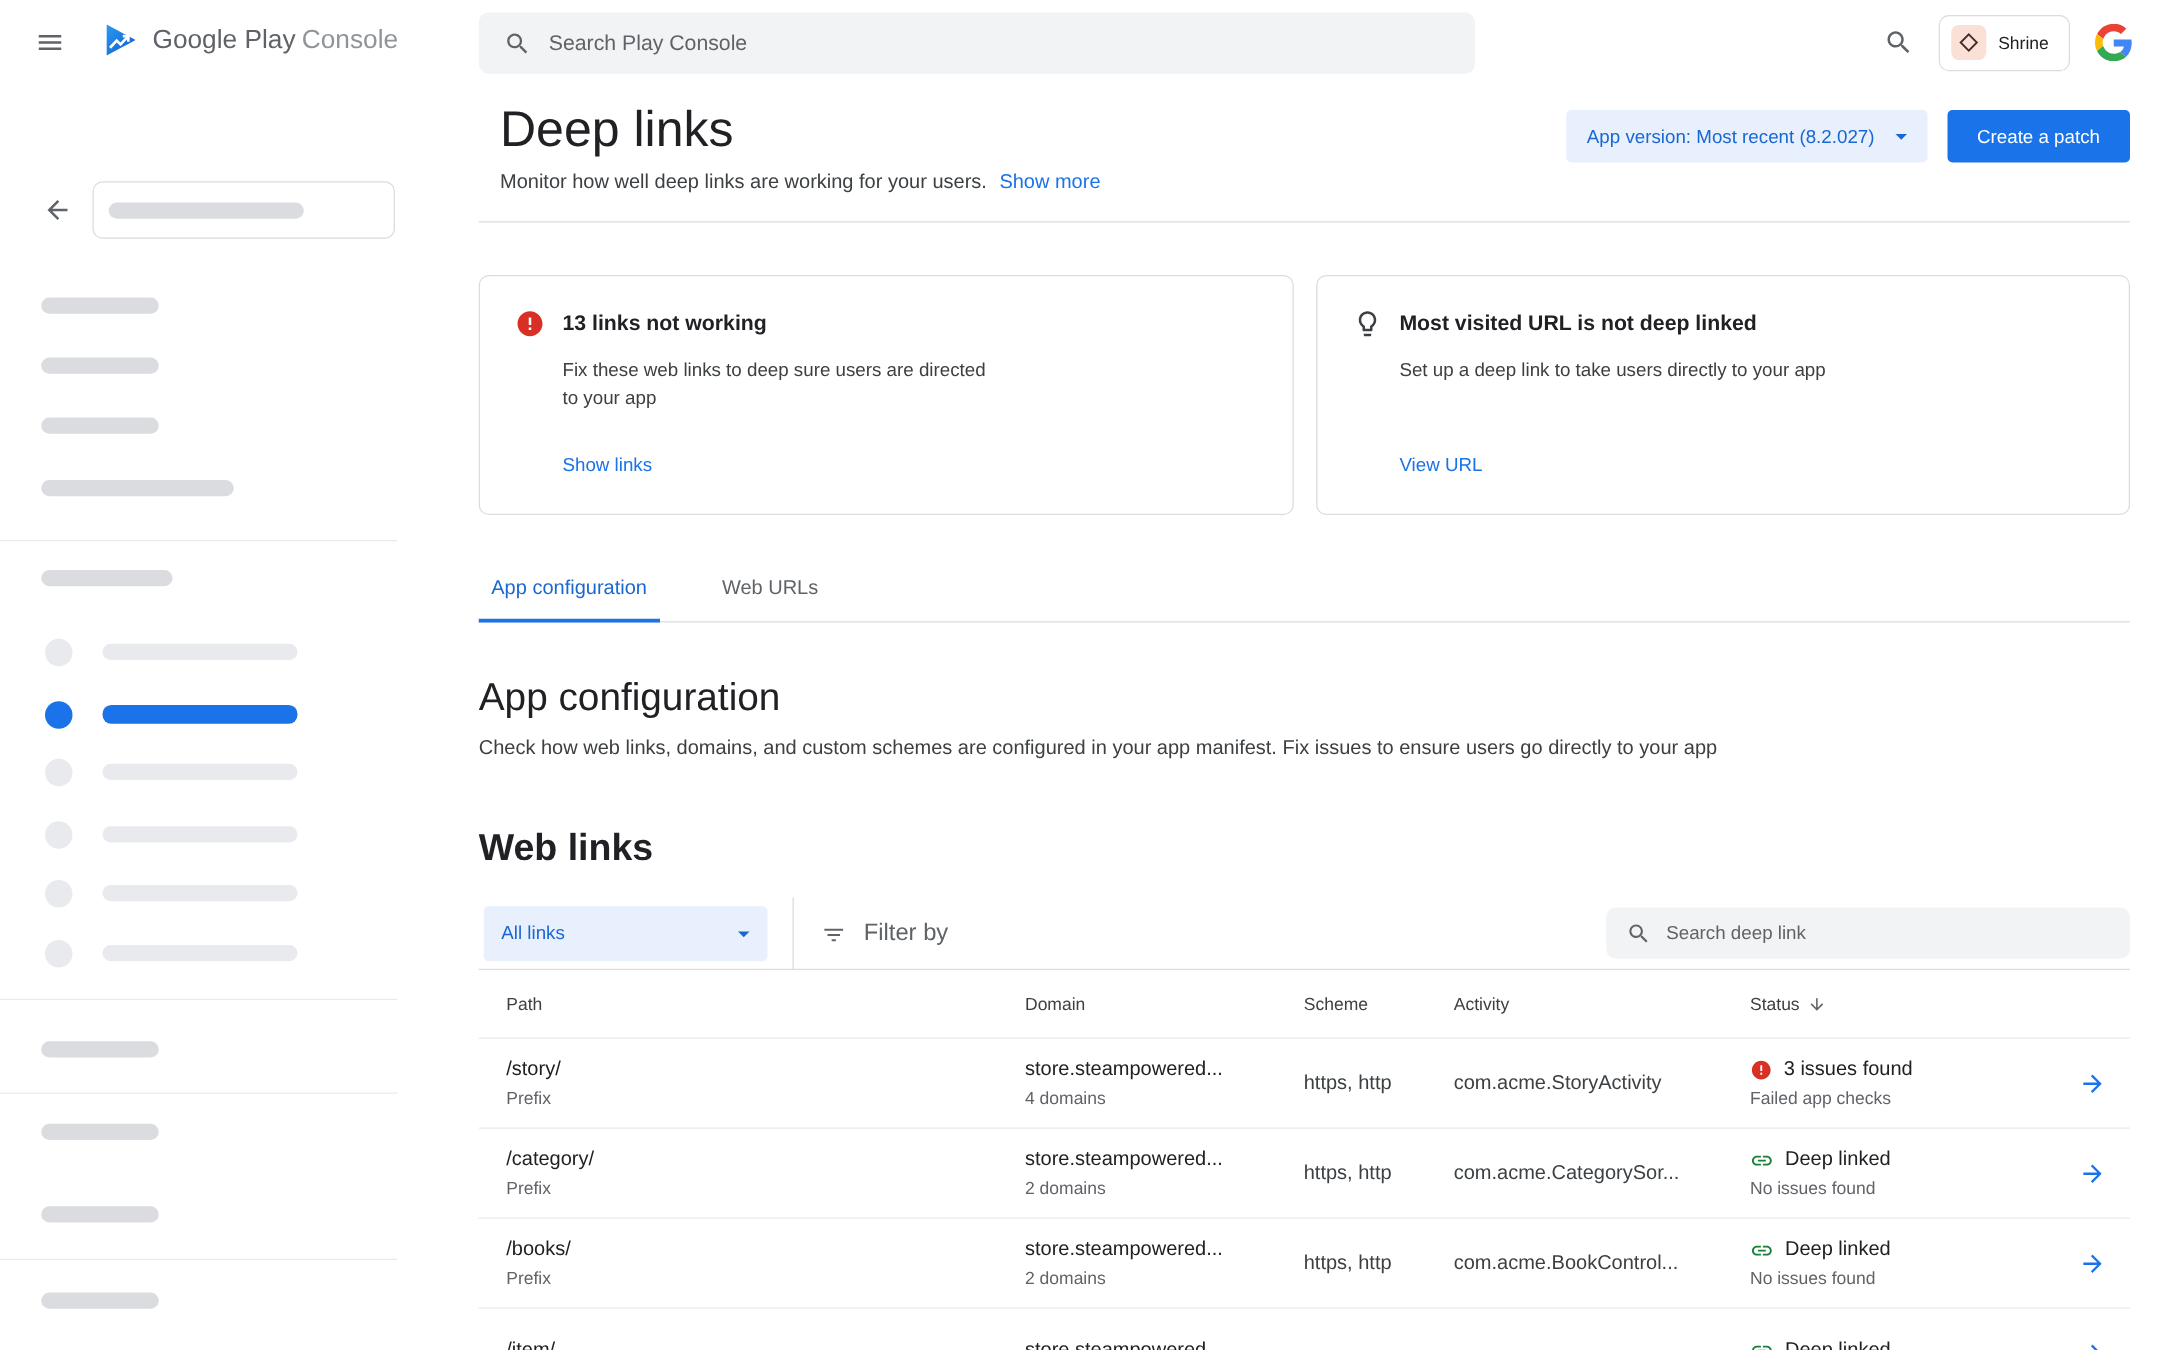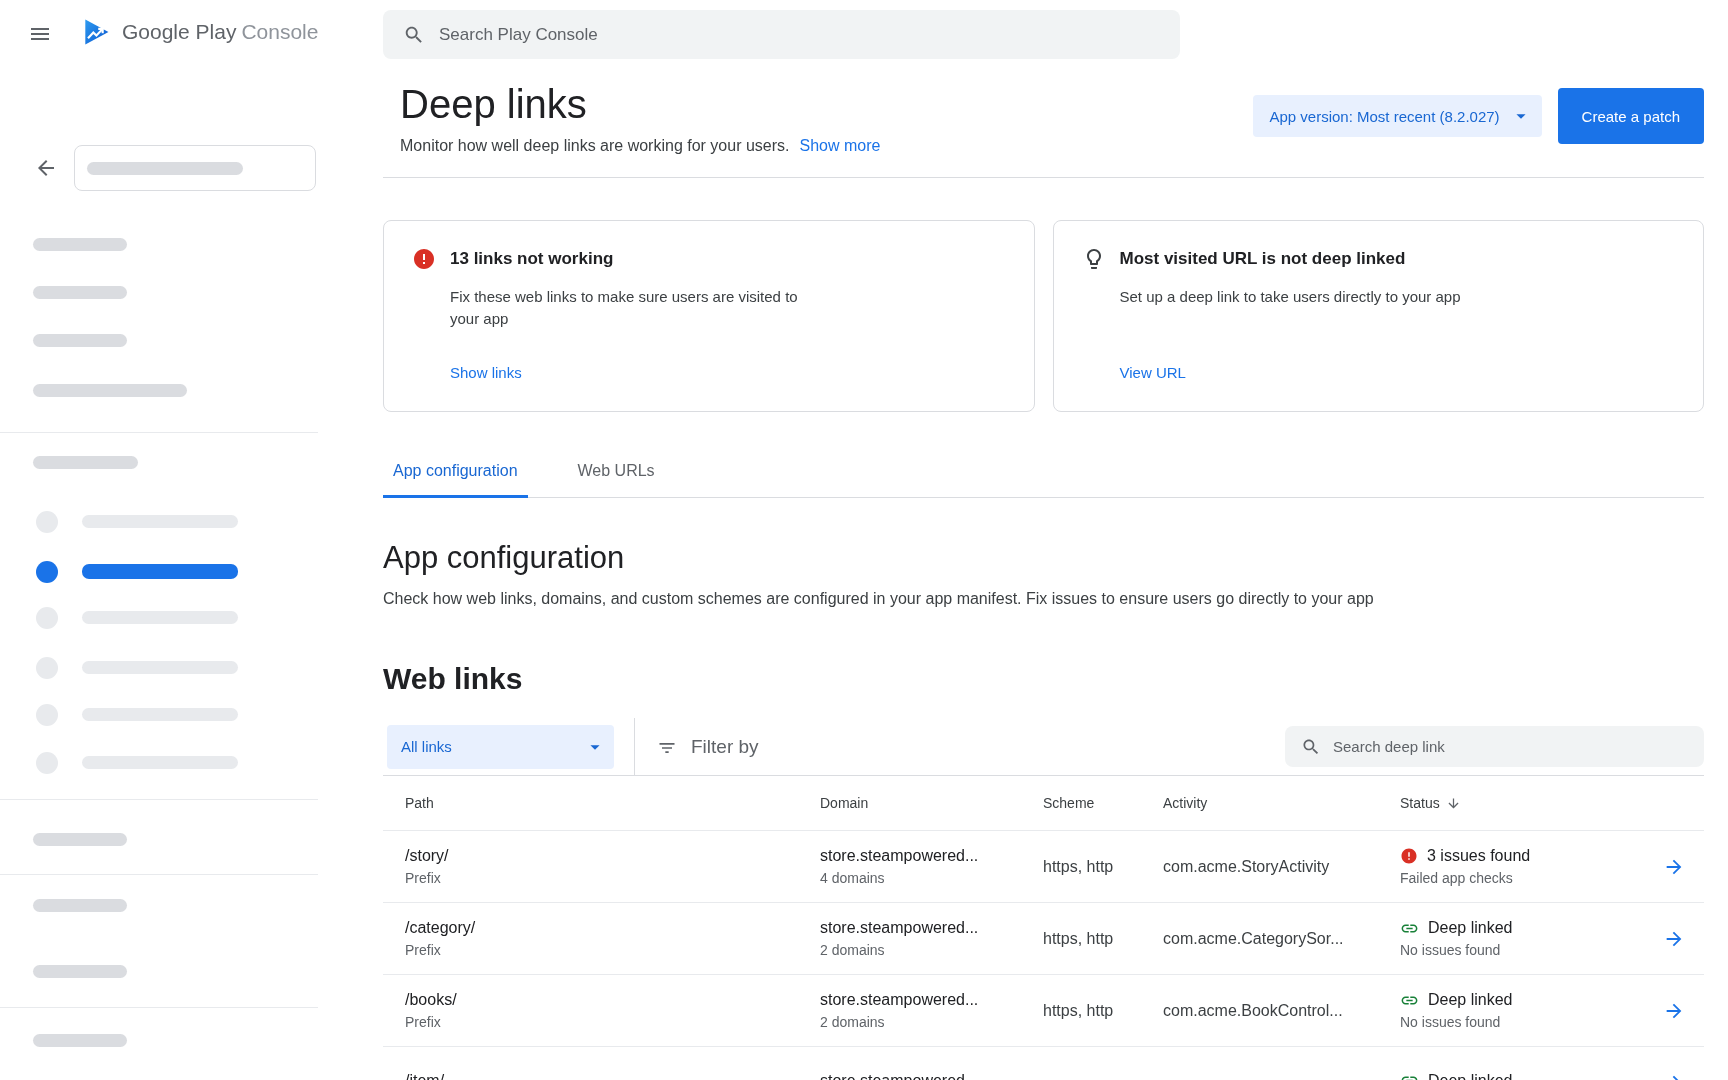--- a/index.html
+++ b/index.html
@@ -46,21 +46,21 @@
                          border-radius:7px; background:#dadce0; }
 
   
   .page-header { display:flex; justify-content:space-between; align-items:flex-start;margin-left:17px; }
   h1 { font-size:40px; line-height:48px; font-weight:400; color:#202124; }
   .subtitle { margin-top:9px; font-size:16px; color:#3c4043; display:flex; gap:10px; align-items:baseline; }
   .blue-link { color:#1a73e8; font-weight:500; text-decoration:none; cursor:pointer; }
   .header-actions { display:flex; gap:16px; margin-top:8px; align-items:center; }
   .version-chip { height:42px; background:#e8f0fe; border-radius:4px; display:flex; align-items:center;
                   gap:10px; padding:0 10px 0 16px; color:#1967d2; font-size:15px; font-weight:500; }
-  .primary-btn { height:56px; background:#1a73e8; border:none; border-radius:4px; color:#fff;
+  .primary-btn { height:42px; background:#1a73e8; border:none; border-radius:4px; color:#fff;
                  font-size:15px; font-weight:500; padding:0 24px; font-family:inherit; cursor:pointer; }
   .h-divider { margin-top:22px; border-top:1px solid #dadce0; }
 
   
   .cards { margin-top:42px; display:flex; gap:18px; }
   .card { flex:1; height:192px; border:1px solid #dadce0; border-radius:8px;
           padding:26px 28px; display:flex; flex-direction:column; background:#fff; }
   .card-head { display:flex; align-items:center; gap:14px; }
   .card-title { font-size:17px; font-weight:700; color:#202124; }
   .card-body { margin:15px 0 0 38px; font-size:15px; line-height:22px; color:#3c4043; max-width:350px; }
@@ -130,20 +130,43 @@
     <span class="logo-text"><span>Google Play</span><span class="console">Console</span></span>
   </div>
   <div class="global-search">
     <span>
       <svg viewBox="0 0 24 24" width="22" height="22">
           <path d="M15.5 14h-.79l-.28-.27C15.41 12.59 16 11.11 16 9.5 16 5.91 13.09 3 9.5 3S3 5.91 3 9.5 5.91 16 9.5 16c1.61 0 3.09-.59 4.23-1.57l.27.28v.79l5 4.99L20.49 19l-4.99-5zm-6 0C7.01 14 5 11.99 5 9.5S7.01 5 9.5 5 14 7.01 14 9.5 11.99 14 9.5 14z" fill="#5f6368"></path>
         </svg>
     </span>
     <input placeholder="Search Play Console" style="">
   </div>
+  <div class="topbar-right">
+    <span class="clickable">
+      <svg viewBox="0 0 24 24" width="24" height="24">
+          <path d="M15.5 14h-.79l-.28-.27C15.41 12.59 16 11.11 16 9.5 16 5.91 13.09 3 9.5 3S3 5.91 3 9.5 5.91 16 9.5 16c1.61 0 3.09-.59 4.23-1.57l.27.28v.79l5 4.99L20.49 19l-4.99-5zm-6 0C7.01 14 5 11.99 5 9.5S7.01 5 9.5 5 14 7.01 14 9.5 11.99 14 9.5 14z" fill="#5f6368"></path>
+        </svg>
+    </span>
+    <div class="app-chip clickable">
+      <span class="app-chip-icon">
+        <svg viewBox="0 0 16 16" width="16" height="16">
+            <path d="M8 1.5 L14.5 8 L8 14.5 L1.5 8 Z" fill="none" stroke="#442c2e" stroke-width="1.5"></path>
+          </svg>
+      </span>
+      <span class="app-chip-label">Shrine</span>
+    </div>
+    <span class="clickable">
+      <svg viewBox="0 0 48 48" width="30" height="30">
+        <path fill="#EA4335" d="M24 9.5c3.54 0 6.71 1.22 9.21 3.6l6.85-6.85C35.9 2.38 30.47 0 24 0 14.62 0 6.51 5.38 2.56 13.22l7.98 6.19C12.43 13.72 17.74 9.5 24 9.5z"></path>
+        <path fill="#4285F4" d="M46.98 24.55c0-1.57-.15-3.09-.38-4.55H24v9.02h12.94c-.58 2.96-2.26 5.48-4.78 7.18l7.73 6c4.51-4.18 7.09-10.36 7.09-17.65z"></path>
+        <path fill="#FBBC05" d="M10.53 28.59c-.48-1.45-.76-2.99-.76-4.59s.27-3.14.76-4.59l-7.98-6.19C.92 16.46 0 20.12 0 24c0 3.88.92 7.54 2.56 10.78l7.97-6.19z"></path>
+        <path fill="#34A853" d="M24 48c6.48 0 11.93-2.13 15.89-5.81l-7.73-6c-2.15 1.45-4.92 2.3-8.16 2.3-6.26 0-11.57-4.22-13.47-9.91l-7.98 6.19C6.51 42.62 14.62 48 24 48z"></path>
+      </svg>
+    </span>
+  </div>
 </header>
 
 <div class="layout">
 
   <aside class="sidebar">
     <span class="back-arrow clickable">
       <svg viewBox="0 0 24 24" width="24" height="24">
           <path d="M20 11H7.83l5.59-5.59L12 4l-8 8 8 8 1.41-1.41L7.83 13H20v-2z" fill="#5f6368"></path>
         </svg>
     </span>
@@ -214,21 +237,21 @@
     <div class="cards">
       <div class="card">
         <div class="card-head">
           <span>
             <svg viewBox="0 0 24 24" width="24" height="24">
                 <path d="M12 2C6.48 2 2 6.48 2 12s4.48 10 10 10 10-4.48 10-10S17.52 2 12 2zm1 15h-2v-2h2v2zm0-4h-2V7h2v6z" fill="#d93025"></path>
               </svg>
           </span>
           <span class="card-title">13 links not working</span>
         </div>
-        <div class="card-body">Fix these web links to make sure users are visited to your app</div>
+        <div class="card-body">Fix these web links to deep sure users are directed to your app</div>
         <a class="card-link blue-link">Show links</a>
       </div>
 
       <div class="card">
         <div class="card-head">
           <span>
             <svg viewBox="0 0 24 24" width="24" height="24">
                 <path d="M9 21c0 .55.45 1 1 1h4c.55 0 1-.45 1-1v-1H9v1zm3-19C8.14 2 5 5.14 5 9c0 2.38 1.19 4.47 3 5.74V17c0 .55.45 1 1 1h6c.55 0 1-.45 1-1v-2.26c1.81-1.27 3-3.36 3-5.74 0-3.86-3.14-7-7-7zm2.85 11.1l-.85.6V16h-4v-2.3l-.85-.6C7.8 12.16 7 10.63 7 9c0-2.76 2.24-5 5-5s5 2.24 5 5c0 1.63-.8 3.16-2.15 4.1z" fill="#3c4043"></path>
               </svg>
           </span>

